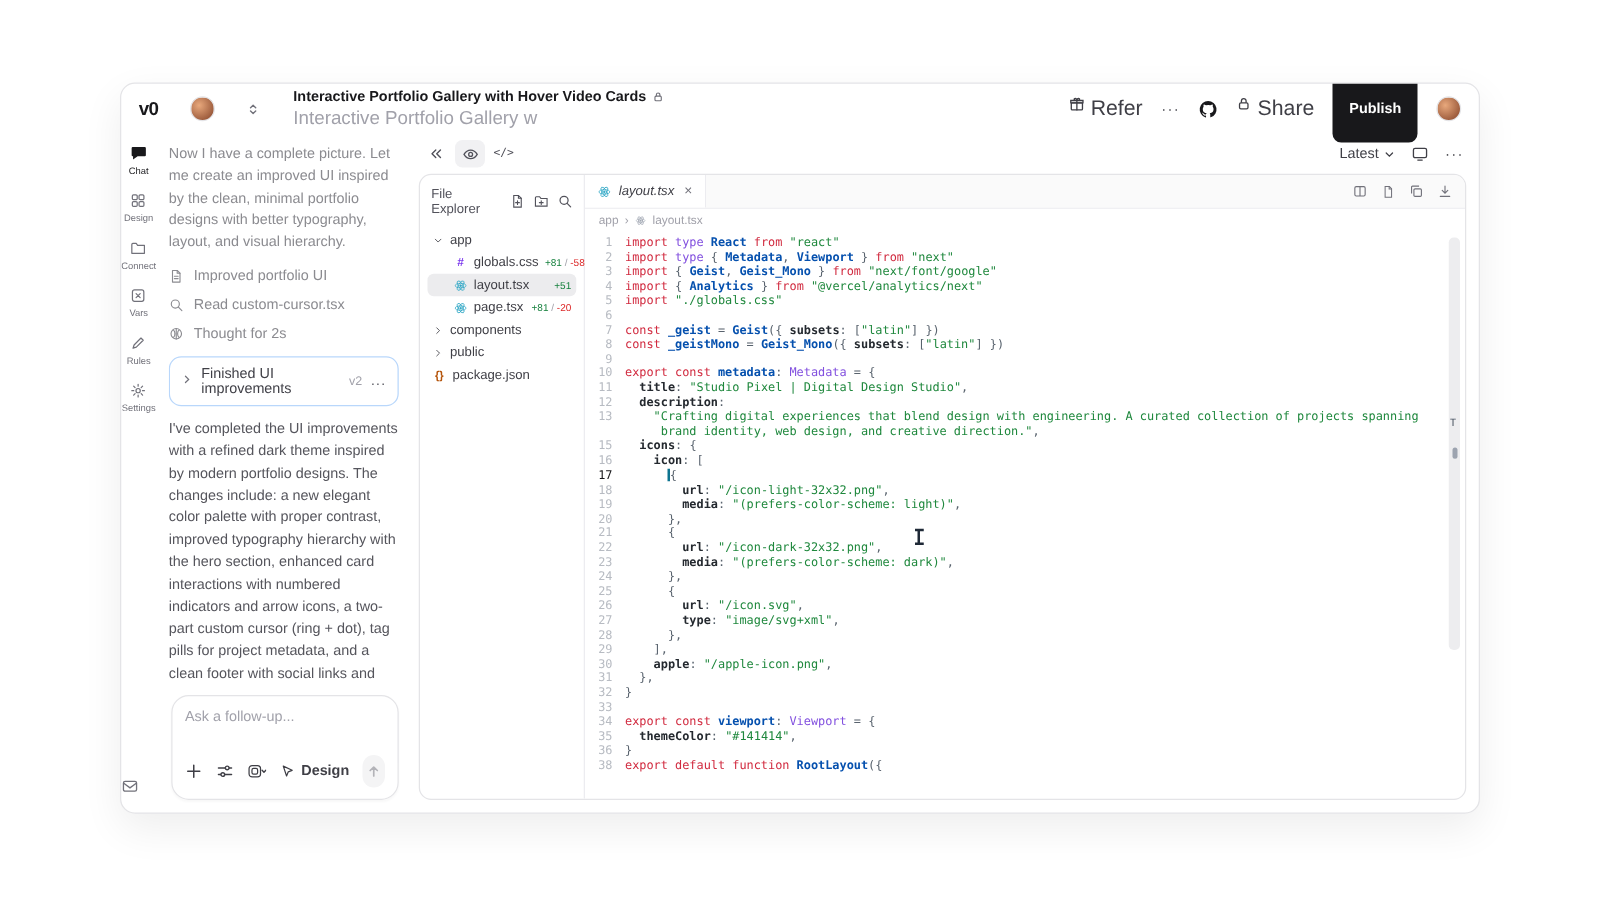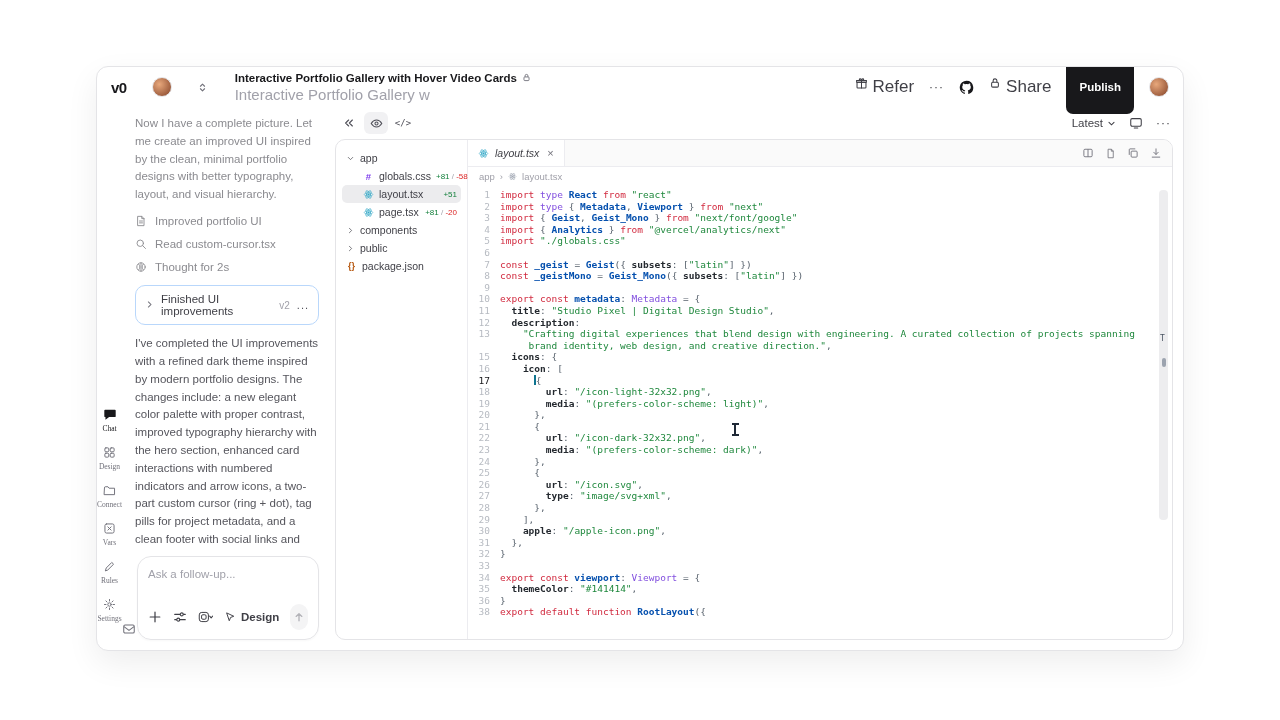--- a/index.html
+++ b/index.html
@@ -26,21 +26,21 @@
   .hbtn { display:flex; align-items:flex-start; gap:5px; font-size:17px; color:#3f3f46; cursor:pointer; }
   .dots { color:#3f3f46; letter-spacing:1px; font-size:12px; }
   .publish { position:relative; background:#18181b; color:#fff; font-size:11.5px; font-weight:600;
     padding:21px 13px; border-radius:7px; }
   .publish .dot { position:absolute; top:-3px; right:-3px; width:8px; height:8px; border-radius:50%;
     background:#3b82f6; border:1.5px solid #fff; }
 
   .bodyrow { flex:1; display:flex; min-height:0; }
 
   
-  .rail { width:36px; display:flex; flex-direction:row; align-items:flex-end; padding:8px 0 14px; flex-shrink:0;font-family:Liberation Serif, serif; }
+  .rail { width:36px; display:flex; flex-direction:column; align-items:flex-start; padding:8px 0 14px; flex-shrink:0; }
   .rail-item { display:flex; flex-direction:column; align-items:center; gap:3px; margin-bottom:13px;
     color:#71717a; cursor:pointer; }
   .rail-item.active { color:#18181b; }
   .rail-item .lbl { font-size:7.5px; }
   .rail-spacer { flex:1; }
   .rail-mail { color:#71717a; }
 
   
   .chat { width:198px; display:flex; flex-direction:column; padding:8px 4px 10px 2px; min-height:0; flex-shrink:0; }
   .chat-scroll { flex:1; overflow:hidden; padding-right:8px; }
@@ -360,20 +360,41 @@
                 <path d="M6 13.8h4" stroke-linecap="round"></path>
               </svg>
           </span>
           <span class="dots">···</span>
         </div>
       </div>
 
       <div class="editor-frame">
 
         <div class="explorer">
+          <div class="exp-hdr">
+            <span class="exp-title">File Explorer</span>
+            <span class="ic">
+              <svg width="12" height="12" viewBox="0 0 16 16" fill="none" stroke="currentColor" stroke-width="1.2" stroke-linecap="round">
+                  <path d="M4 1.8h5l3 3v9.4H4z"></path>
+                  <path d="M9 1.8v3h3M8 7.5v4M6 9.5h4"></path>
+                </svg>
+            </span>
+            <span class="ic">
+              <svg width="12" height="12" viewBox="0 0 16 16" fill="none" stroke="currentColor" stroke-width="1.2" stroke-linecap="round">
+                  <path d="M1.8 4.2c0-.6.4-1 1-1h3.4l1.4 1.8h6.6v8.2h-12.4z"></path>
+                  <path d="M8 7.5v4M6 9.5h4"></path>
+                </svg>
+            </span>
+            <span class="ic">
+              <svg width="12" height="12" viewBox="0 0 16 16" fill="none" stroke="currentColor" stroke-width="1.3" stroke-linecap="round">
+                  <circle cx="7" cy="7" r="4.3"></circle>
+                  <path d="M10.3 10.3 14 14"></path>
+                </svg>
+            </span>
+          </div>
           <div id="tree">
               <div class="tree-row">
                 <span class="ic">
                   <svg width="9" height="9" viewBox="0 0 16 16" fill="none" stroke="currentColor" stroke-width="1.2" stroke-linecap="round" stroke-linejoin="round">
                     <path d="M4 6l4 4 4-4"></path>
                   </svg>
                 </span>
                 <span class="tl">app</span>
               </div>
               <div class="tree-row">

